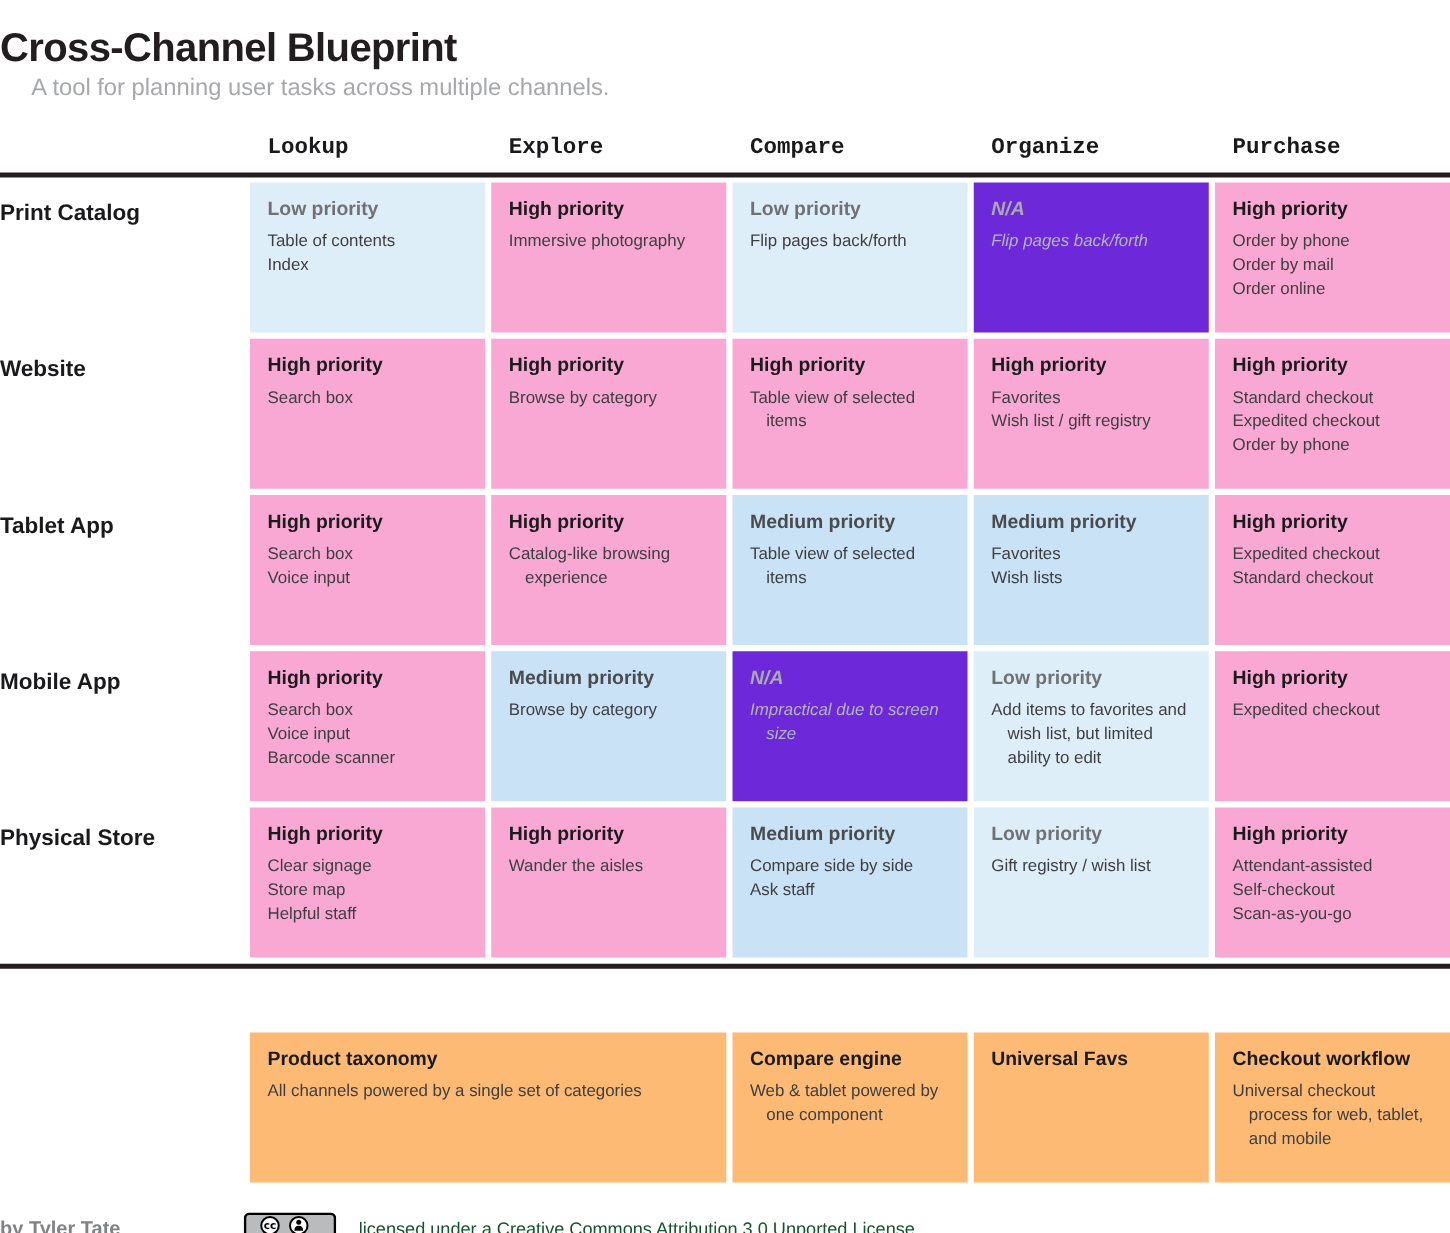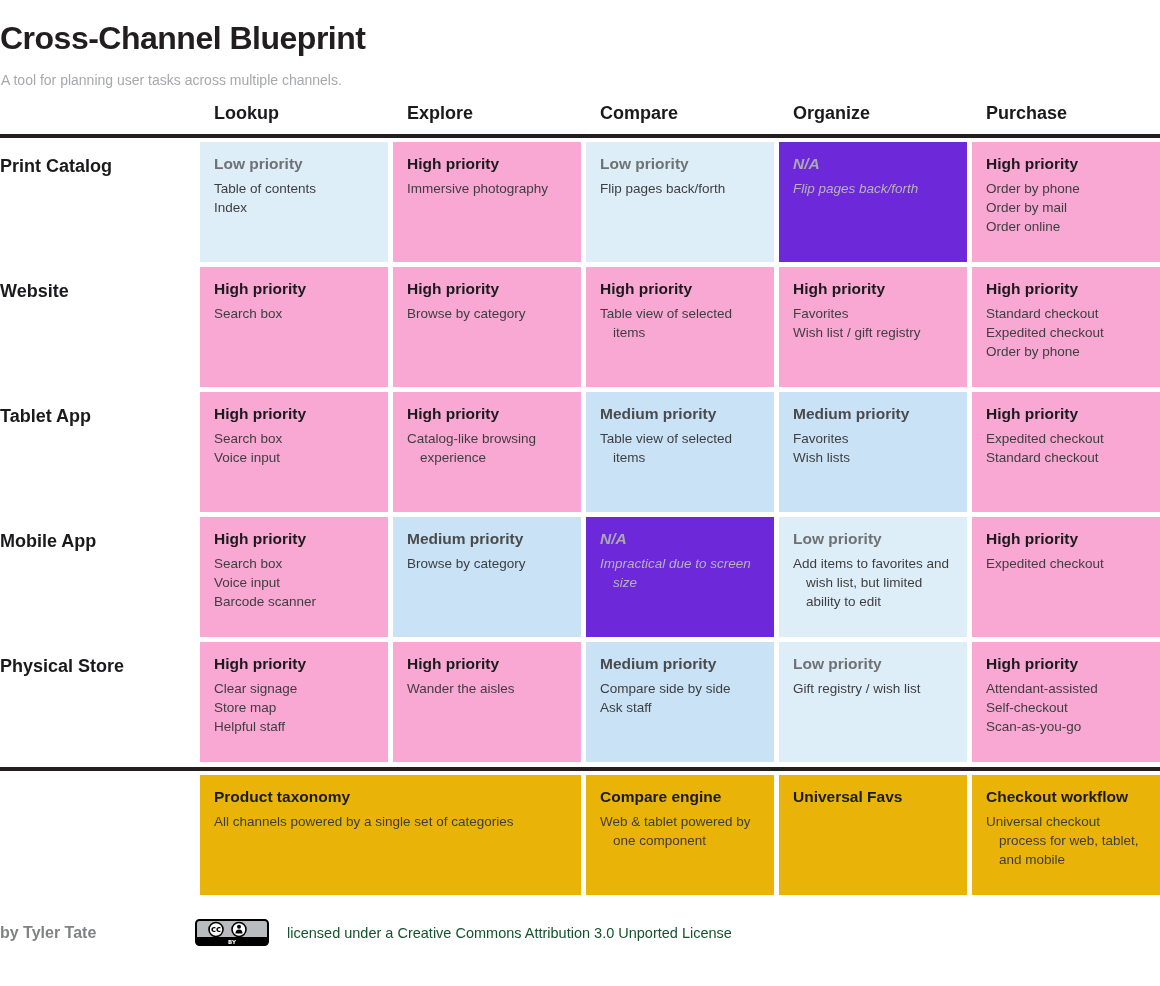--- a/index.html
+++ b/index.html
@@ -13,35 +13,36 @@
   
   .title-block{padding-top:20px;}
   h1{
     margin:0;
     font-size:32px;
     font-weight:bold;
     letter-spacing:-0.5px;
     color:#221e1f;
   }
   .subtitle{
-    margin:15px 0 0 1px;
-    font-size:14px;
+    margin:3px 0 0 1px;
+    font-size:19px;
     color:#a6a8ab;
+    padding-left:24px;
   }
 
   
   .grid{
     display:grid;
     grid-template-columns:195px repeat(5,1fr);
     column-gap:5px;
     width:1160px;
   }
 
   
-  .col-headers{margin-top:15px;}
+  .col-headers{margin-top:26px;font-family:Liberation Mono, monospace;}
   .col-header{
     font-size:18px;
     font-weight:bold;
     color:#1a1a1c;
     padding:0 0 10px 14px;
     align-self:end;
   }
 
   
   .rule{height:4px;background:#231f20;width:1160px;}
@@ -56,21 +57,21 @@
   }
   .cell{
     min-height:120px;
     padding:13px 12px 10px 14px;
     box-sizing:border-box;
   }
   .cell.high{background:#f9a8d4;}
   .cell.medium{background:#c9e2f5;}
   .cell.low{background:#deeef8;}
   .cell.na{background:#6d28d9;font-style:italic;}
-  .cell.shared{background:#eab308;}
+  .cell.shared{background:#fdba74;margin-top:47px;}
 
   .cell h3{
     margin:0 0 6px 0;
     font-size:15.5px;
     font-weight:bold;
   }
   .cell.high h3{color:#1b1b1d;}
   .cell.medium h3{color:#4a4b4d;}
   .cell.low h3{color:#6f7174;}
   .cell.na h3{color:#a9abae;}

